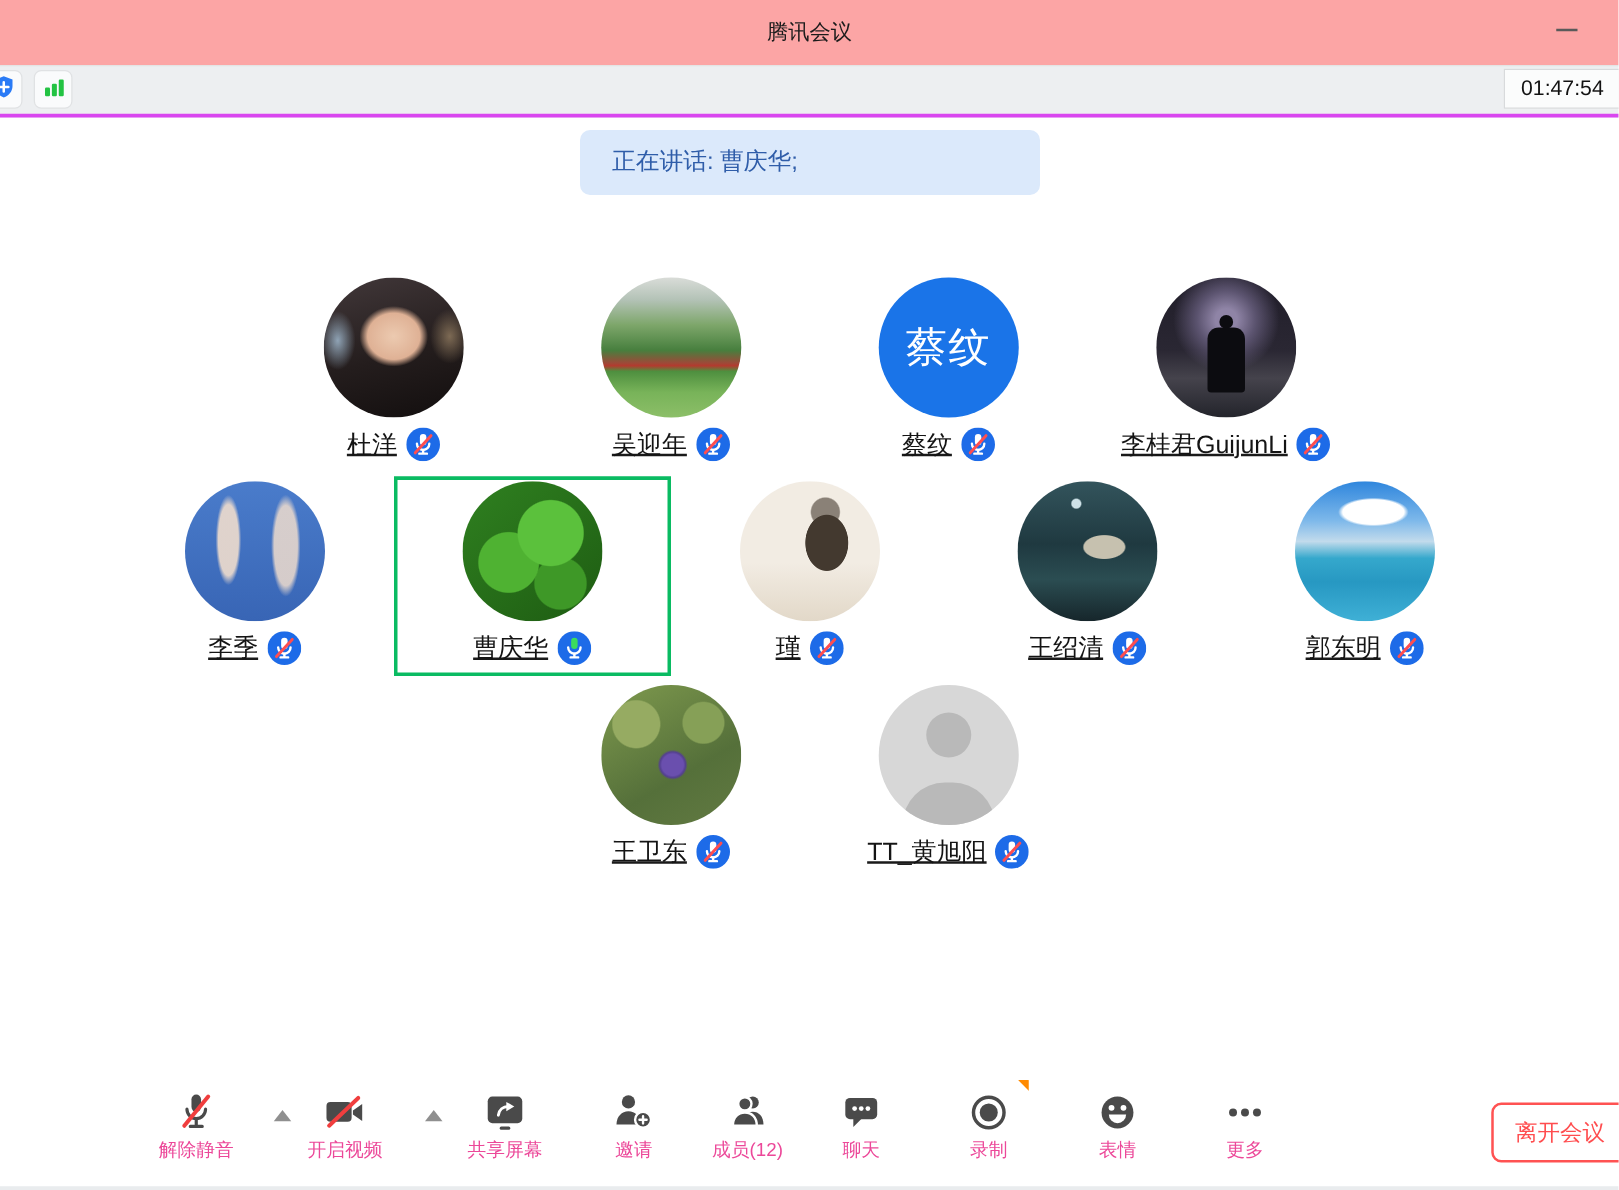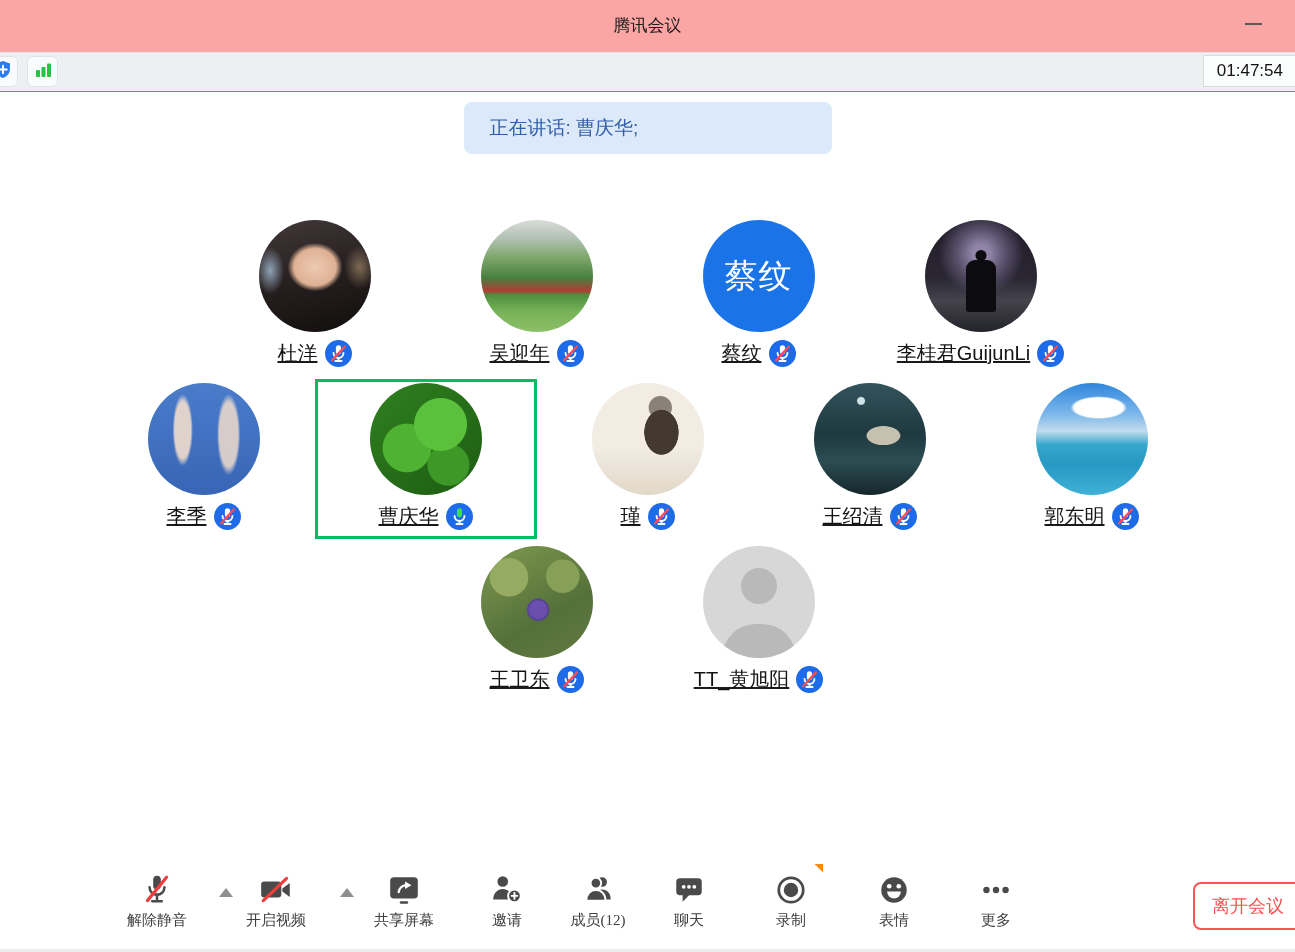--- a/index.html
+++ b/index.html
@@ -10,21 +10,21 @@
   .titlebar{position:relative;height:52px;background:#fca5a5;}
   .titlebar .title{position:absolute;left:0;right:0;top:14px;text-align:center;
        font-size:17px;color:#1b1b1b;}
   .win-btn{position:absolute;top:0;width:46px;height:46px;background:none;border:none;cursor:pointer;}
   .btn-min{right:18px;}
   .btn-min::after{content:"";position:absolute;left:14px;top:23px;width:17px;height:2px;background:#5a5a5a;}
   .btn-max{right:-34px;}
   .btn-max::after{content:"";position:absolute;left:12px;top:16px;width:14px;height:12px;border:2px solid #5a5a5a;}
 
   
-  .strip{position:relative;height:38px;background:#edeff1;border-top:1px solid #e4e4e4;border-bottom:1px solid #d946ef;}
+  .strip{position:relative;height:38px;background:#edeff1;border-top:1px solid #e4e4e4;border-bottom:3px solid #d946ef;}
   .strip-btn{position:absolute;top:3px;width:31px;height:31px;background:#fafbfc;border:1px solid #e0e2e4;
        border-radius:6px;display:flex;align-items:center;justify-content:center;padding:0;cursor:pointer;}
   .shield-btn{left:-13px;}
   .signal-btn{left:27px;}
   .timer-box{position:absolute;right:-2px;top:2px;height:30px;line-height:30px;padding:0 13px;
        background:#fbfcfc;border:1px solid #d8dadc;font-size:17px;color:#121212;}
 
   
   .banner{margin:10px auto 0;width:368px;height:52px;border-radius:8px;background:#dbe9fb;
        color:#2f5da9;font-size:19px;line-height:52px;padding-left:26px;box-sizing:border-box;}
@@ -106,21 +106,21 @@
   .av-11::after{content:"";position:absolute;left:50%;bottom:-14px;transform:translateX(-50%);
      width:74px;height:48px;border-radius:34px 34px 0 0;background:#b9b9b9;}
 
   
   .toolbar{position:absolute;left:0;right:0;bottom:3px;height:85px;background:#fff;
        display:flex;align-items:flex-start;padding-top:8px;box-sizing:border-box;}
   .bottom-edge{position:absolute;left:0;right:0;bottom:0;height:3px;background:#e9ecee;}
   .tb-item{width:86px;display:flex;flex-direction:column;align-items:center;background:none;
        border:none;padding:0;cursor:pointer;font-family:inherit;}
   .tb-icon{height:36px;display:flex;align-items:center;justify-content:center;position:relative;}
-  .tb-label{margin-top:3px;font-size:15px;color:#404040;white-space:nowrap;font-family:Liberation Serif, serif;}
+  .tb-label{margin-top:3px;font-size:15px;color:#ec4899;white-space:nowrap;}
   .caret{width:0;height:0;border-left:7px solid transparent;border-right:7px solid transparent;
        border-bottom:9px solid #8f8f8f;margin-top:16px;background:none;padding:0;cursor:pointer;border-top:none;}
   .ml-unmute{margin-left:114px;} .ml-c1{margin-left:19px;} .ml-video{margin-left:0px;}
   .ml-c2{margin-left:21px;} .ml-share{margin-left:7px;} .ml-invite{margin-left:17px;}
   .ml-members{margin-left:5px;} .ml-chat{margin-left:5px;} .ml-record{margin-left:16px;}
   .ml-emoji{margin-left:17px;} .ml-more{margin-left:16px;}
   .new-ribbon{position:absolute;top:-9px;right:-26px;width:46px;height:17px;background:#ff8a00;
        transform:rotate(45deg);transform-origin:center;color:#fff;font-size:9px;text-align:center;
        line-height:17px;letter-spacing:.5px;}
   .ribbon-clip{position:absolute;top:-8px;right:-16px;width:38px;height:38px;overflow:hidden;}

